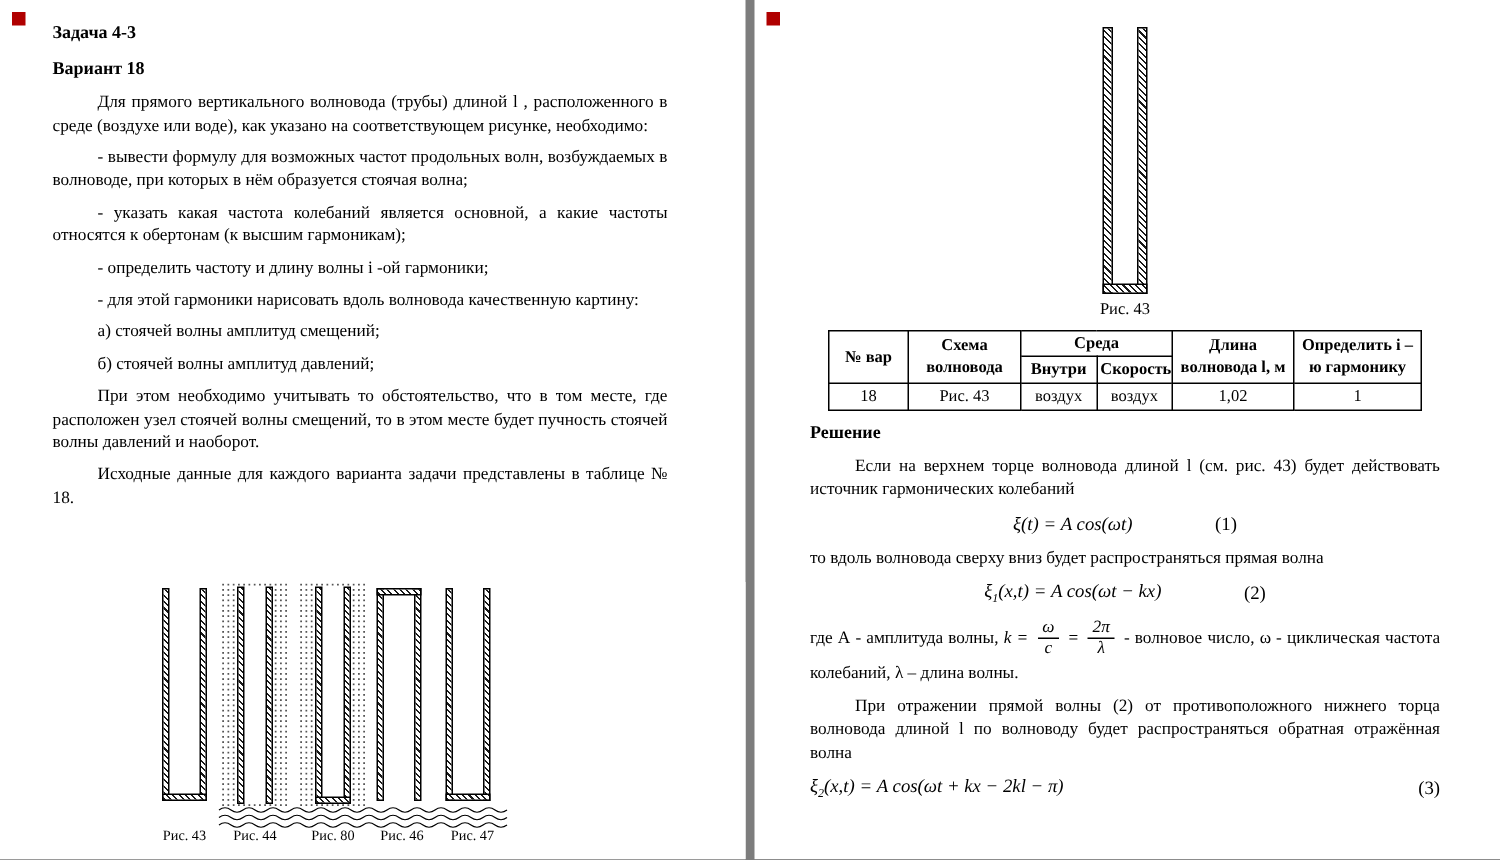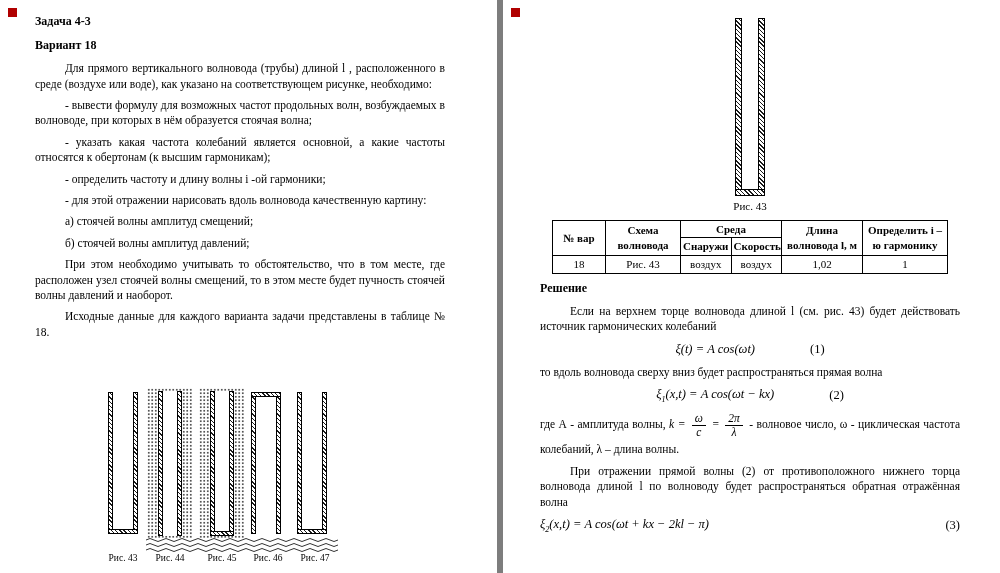--- a/index.html
+++ b/index.html
@@ -72,21 +72,21 @@
 
   <div class="page page-left">
     <div class="red-mark"></div>
     <div class="content-l doc">
       <div class="title">Задача 4-3</div>
       <div class="title">Вариант 18</div>
       <p>Для прямого вертикального волновода (трубы) длиной l , расположенного в среде (воздухе или воде), как указано на соответствующем рисунке, необходимо:</p>
       <p>- вывести формулу для возможных частот продольных волн, возбуждаемых в волноводе, при которых в нём образуется стоячая волна;</p>
       <p>- указать какая частота колебаний является основной, а какие частоты относятся к обертонам (к высшим гармоникам);</p>
       <p>- определить частоту и длину волны i -ой гармоники;</p>
-      <p>- для этой отражении нарисовать вдоль волновода качественную картину:</p>
+      <p>- для этой гармоники нарисовать вдоль волновода качественную картину:</p>
       <p>а) стоячей волны амплитуд смещений;</p>
       <p>б) стоячей волны амплитуд давлений;</p>
       <p>При этом необходимо учитывать то обстоятельство, что в том месте, где расположен узел стоячей волны смещений, то в этом месте будет пучность стоячей волны давлений и наоборот.</p>
       <p>Исходные данные для каждого варианта задачи представлены в таблице № 18.</p>
     </div>
 
     <div class="fig-strip">
       <div class="tube t43">
         <div class="wall hatch wl"></div>
         <div class="wall hatch wr"></div>
@@ -115,21 +115,21 @@
         <div class="wall hatch wr"></div>
         <div class="wall hatch wb"></div>
       </div>
       <svg class="waves" width="198" height="16" viewBox="0 0 198 16">
         <path d="M1 3 q4 -3 8 0 t8 0 t8 0 t8 0 t8 0 t8 0 t8 0 t8 0 t8 0 t8 0 t8 0 t8 0 t8 0 t8 0 t8 0 t8 0 t8 0 t8 0 t8 0 t8 0 t8 0 t8 0 t8 0 t8 0" fill="none" stroke="#000" stroke-width="0.8"></path>
         <path d="M1 8 q4 -3 8 0 t8 0 t8 0 t8 0 t8 0 t8 0 t8 0 t8 0 t8 0 t8 0 t8 0 t8 0 t8 0 t8 0 t8 0 t8 0 t8 0 t8 0 t8 0 t8 0 t8 0 t8 0 t8 0 t8 0" fill="none" stroke="#000" stroke-width="0.8"></path>
         <path d="M1 13 q4 -3 8 0 t8 0 t8 0 t8 0 t8 0 t8 0 t8 0 t8 0 t8 0 t8 0 t8 0 t8 0 t8 0 t8 0 t8 0 t8 0 t8 0 t8 0 t8 0 t8 0 t8 0 t8 0 t8 0 t8 0" fill="none" stroke="#000" stroke-width="0.8"></path>
       </svg>
       <div class="strip-cap c43">Рис. 43</div>
       <div class="strip-cap c44">Рис. 44</div>
-      <div class="strip-cap c45">Рис. 45</div>
+      <div class="strip-cap c45">Рис. 80</div>
       <div class="strip-cap c46">Рис. 46</div>
       <div class="strip-cap c47">Рис. 47</div>
     </div>
   </div>
 
   <div class="page page-right">
     <div class="red-mark"></div>
     <div class="content-r doc">
 
       <div class="tube tube-r">
@@ -142,21 +142,21 @@
       <table class="vartab">
         <tbody>
             <tr>
           <th class="cw1" rowspan="2">№ вар</th>
           <th class="cw2" rowspan="2">Схема волновода</th>
           <th colspan="2">Среда</th>
           <th class="cw5" rowspan="2">Длина волновода l, м</th>
           <th class="cw6" rowspan="2">Определить i – ю гармонику</th>
         </tr>
         <tr>
-          <th class="cw3">Снаружи</th>
+          <th class="cw3">Внутри</th>
           <th class="cw4">Скорость</th>
         </tr>
         <tr>
           <td>18</td>
           <td>Рис. 43</td>
           <td>воздух</td>
           <td>воздух</td>
           <td>1,02</td>
           <td>1</td>
         </tr>

